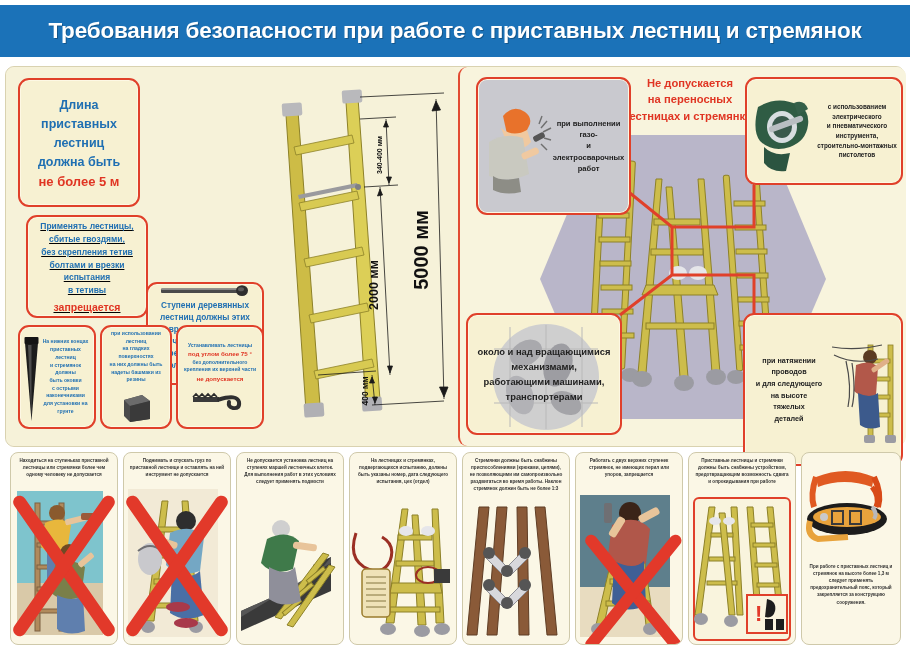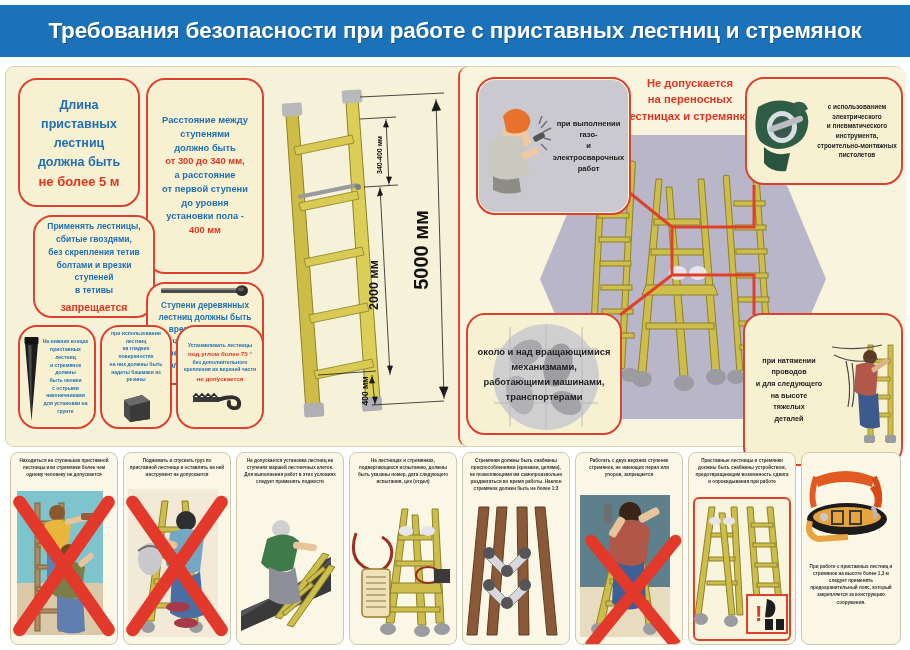--- a/index.html
+++ b/index.html
@@ -28,38 +28,38 @@
     background: #f7f3dc; border: 1px solid #d9d2b0; border-radius: 9px;
   }
   .panel-left  { position:absolute; left:0; top:0; width:452px; height:100%;
                  background:#f6f2d9; border-radius:9px; }
   .panel-right { position:absolute; left:452px; top:0; width:448px; height:100%;
                  background:#f8f4dd; border-radius:9px; border-left:2px solid #e24b32; }
 
   
   .cbox {
     position: absolute; background: #f7f1d2;
-    border: 2px solid #e0402a; border-radius: 19px;
+    border: 2px solid #e0402a; border-radius: 11px;
     box-shadow: inset 0 0 0 1px #fdf8e4;
     display: flex; flex-direction: column;
     align-items: center; justify-content: center;
     text-align: center; padding: 3px;
   }
   .t-blue  { color:#1f6fb2; font-weight:bold; }
   .t-red   { color:#e03523; font-weight:bold; }
 
   
   #box-length      { left:12px;  top:11px;  width:122px; height:129px; }
   #box-length .ln  { font-size:12.5px; line-height:1.52; }
   #box-length .hi  { font-size:13px; }
 
   #box-spacing     { left:140px; top:11px;  width:118px; height:196px; }
   #box-spacing .ln { font-size:9.3px; line-height:1.48; }
 
-  #box-nails       { left:27px;  top:148px; width:122px; height:103px; }
+  #box-nails       { left:20px;  top:148px; width:122px; height:103px;text-decoration:underline; }
   #box-nails .ln   { font-size:8.5px; line-height:1.5; }
   #box-nails .hi   { font-size:10.5px; margin-top:4px; }
 
   #box-wooden      { left:140px; top:215px; width:118px; height:103px; }
   #box-wooden .ln  { font-size:8.3px; line-height:1.46; }
 
   #box-tips        { left:12px;  top:258px; width:78px;  height:104px; }
   #box-rubber      { left:94px;  top:258px; width:72px;  height:104px; }
   #box-angle       { left:170px; top:258px; width:88px;  height:104px; }
   .mini .ln        { font-size:5.1px; line-height:1.52; color:#1f6fb2; font-weight:bold; }
@@ -104,50 +104,39 @@
 
   <div class="panel-left">
 
     <div class="cbox" id="box-length">
       <div class="ln t-blue">Длина</div>
       <div class="ln t-blue">приставных лестниц</div>
       <div class="ln t-blue">должна быть</div>
       <div class="hi t-red" style="margin-top:2px">не более 5 м</div>
     </div>
 
-    <div class="cbox" id="box-spacing">
-      <div class="ln t-blue">Расстояние между</div>
-      <div class="ln t-blue">ступенями</div>
-      <div class="ln t-blue">должно быть</div>
-      <div class="ln t-red">от 300 до 340 мм,</div>
-      <div class="ln t-blue">а расстояние</div>
-      <div class="ln t-blue">от первой ступени</div>
-      <div class="ln t-blue">до уровня</div>
-      <div class="ln t-blue">установки пола -</div>
-      <div class="ln t-red">400 мм</div>
-    </div>
 
     <div class="cbox" id="box-nails">
       <div class="ln t-blue">Применять лестницы,</div>
       <div class="ln t-blue">сбитые гвоздями,</div>
       <div class="ln t-blue">без скрепления тетив</div>
-      <div class="ln t-blue">болтами и врезки ступеней</div>
+      <div class="ln t-blue">болтами и врезки испытания</div>
       <div class="ln t-blue">в тетивы</div>
       <div class="hi t-red">запрещается</div>
     </div>
 
     <div class="cbox" id="box-wooden">
       <svg width="96" height="13" style="margin-bottom:2px">
         <rect x="4" y="4.5" width="78" height="4.5" fill="#4a4a4a" rx="1"></rect>
         <rect x="4" y="4.5" width="78" height="1.6" fill="#8a8a8a" rx="1"></rect>
         <ellipse cx="85" cy="6.6" rx="6" ry="5.4" fill="#2e2e2e"></ellipse>
         <ellipse cx="84" cy="5.2" rx="3" ry="2" fill="#5c5c5c"></ellipse>
       </svg>
       <div class="ln t-blue">Ступени деревянных</div>
-      <div class="ln t-blue">лестниц должны быть</div>
+      <div class="ln t-blue">лестниц должны этих</div>
       <div class="ln t-blue">врезаны в тетиву</div>
       <div class="ln t-blue">и через каждые 2 м</div>
       <div class="ln t-blue">скреплены стяжными</div>
       <div class="ln t-blue">болтами диаметром</div>
       <div class="ln t-blue">не менее 8 мм</div>
     </div>
 
     <div class="cbox mini" id="box-tips" style="flex-direction:row;">
       <svg width="17" height="92" style="flex:none">
         <polygon points="8.5,90 2,12 15,12" fill="#1c1c1c"></polygon>

